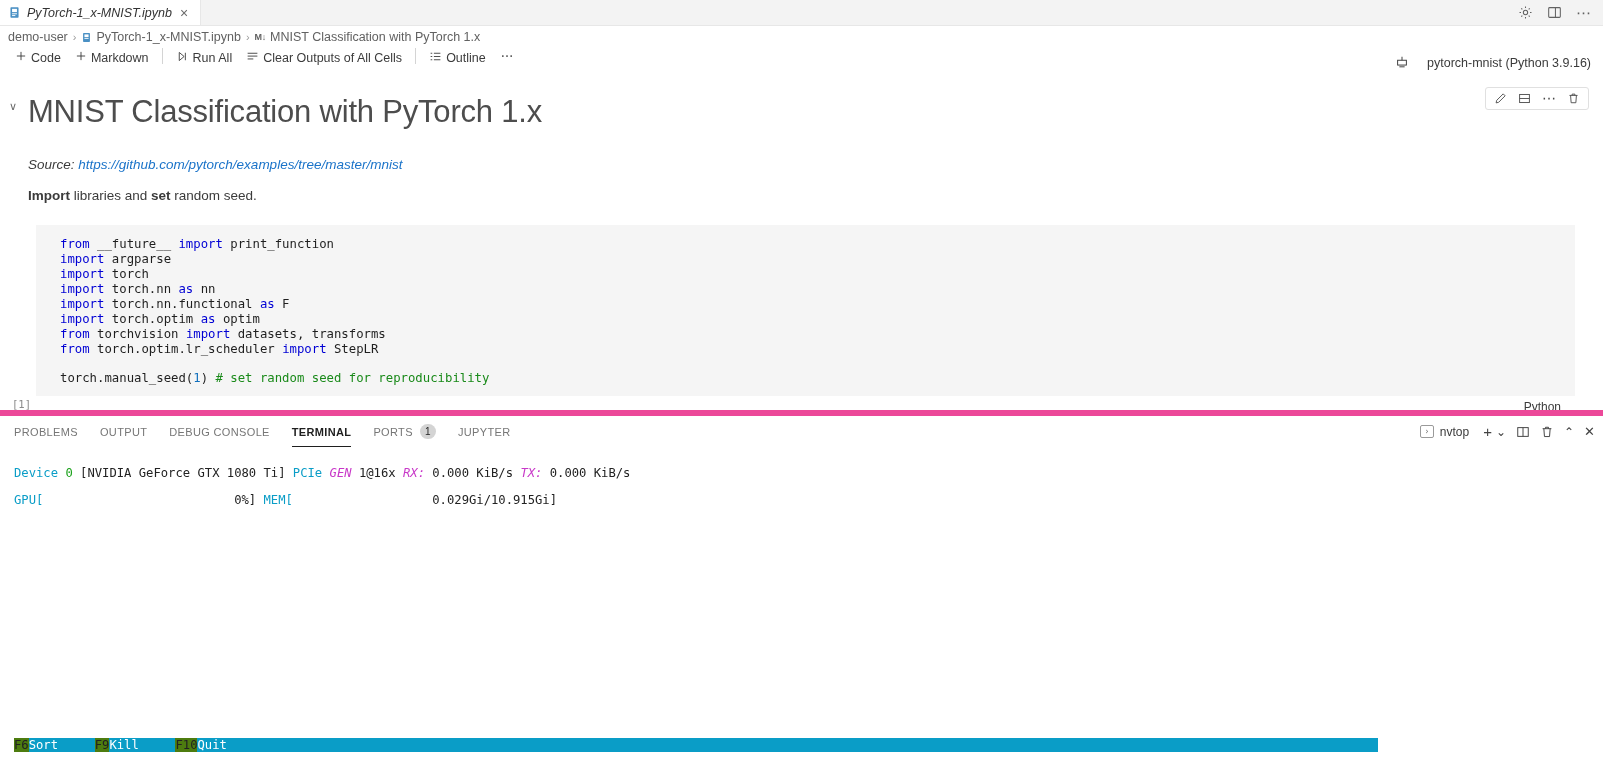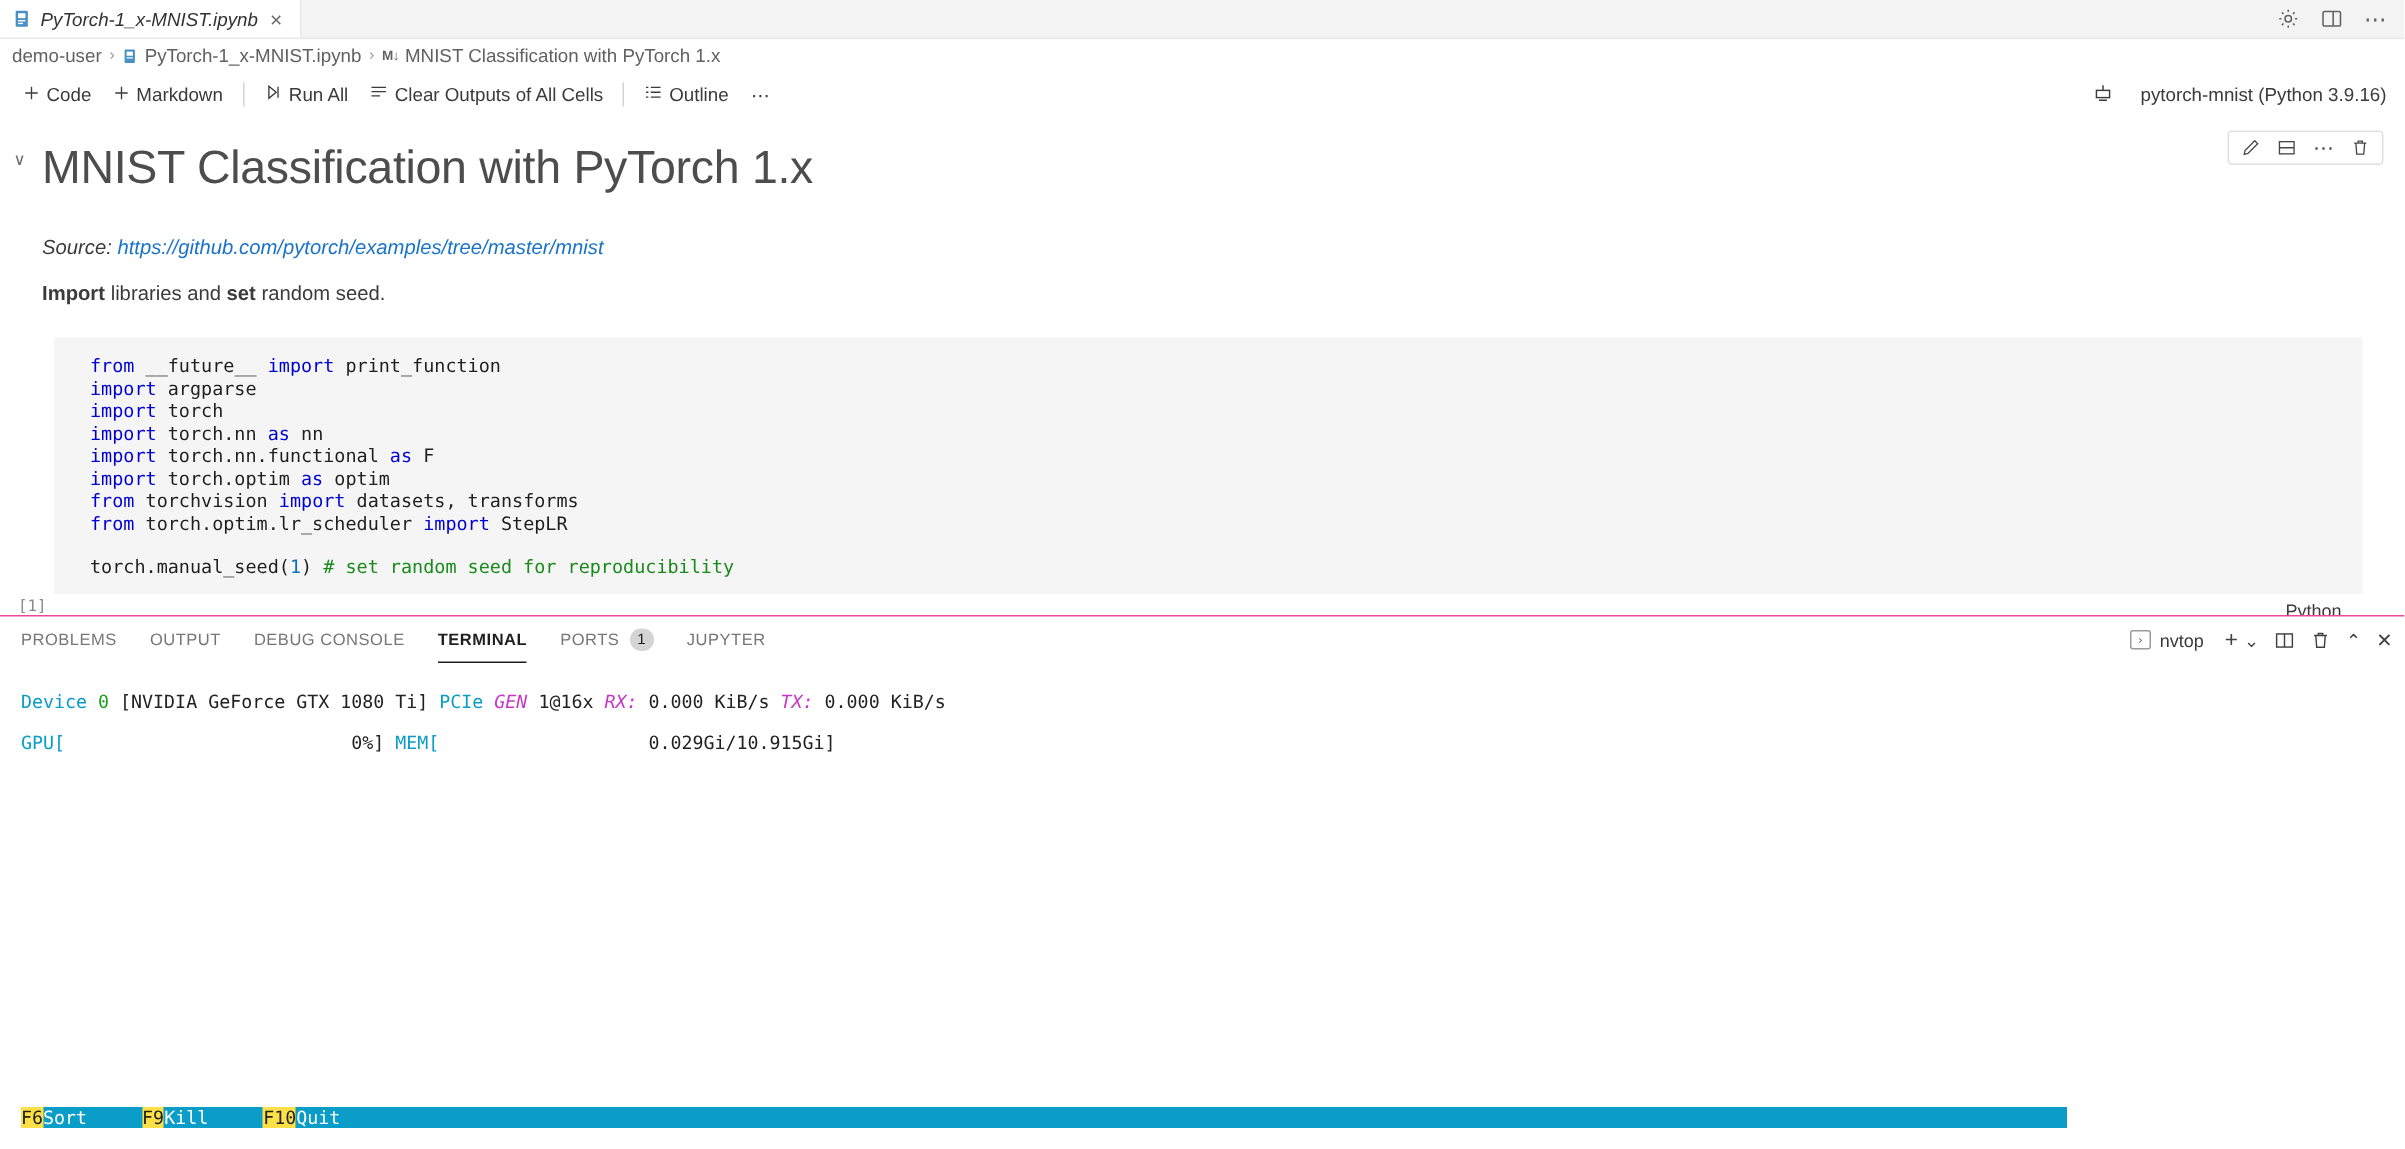--- a/index.html
+++ b/index.html
@@ -54,21 +54,21 @@
   .crumb { display: flex; align-items: center; gap: 4px; white-space: nowrap; }
   .crumb-sep { color: #9a9a9a; font-size: 11px; }
   .md-badge {
     font-size: 9px; font-weight: bold; color: #616161;
     letter-spacing: -0.3px;
   }
 
   
   .nbtoolbar {
     height: 30px;
-    display: flex; align-items: center;
+    display: flex; align-items: flex-start;
     padding: 0 8px;
     font-size: 12.5px;
     color: #3b3b3b;
     background: #ffffff;
     position: relative;
   }
   .tb-item {
     display: flex; align-items: center; gap: 4px;
     padding: 2px 7px;
     cursor: pointer; white-space: nowrap;
@@ -132,21 +132,21 @@
     font-size: 10.5px; color: #8a8a8a;
     font-family: "DejaVu Sans Mono", monospace;
   }
   .lang-label {
     position: absolute; right: 14px; bottom: -18px;
     font-size: 12px; color: #3b3b3b;
   }
 
   
   .panel {
-    border-top: 1px solid #ec4899;
+    border-top: 6px solid #ec4899;
     background: #ffffff;
     height: 356px;
     position: relative;
   }
   .panel-tabs {
     height: 31px;
     display: flex; align-items: center;
     padding: 0 14px;
     gap: 22px;
     position: relative;
@@ -243,21 +243,21 @@
 
   .fkeys {
     position: absolute; left: 14px; bottom: 14px;
     width: 1364px; height: 14px; line-height: 14px;
     background: #0a9dc7;
     font-family: "DejaVu Sans Mono", monospace;
     font-size: 12.2px;
     white-space: pre;
     color: #ffffff;
   }
-  .fkeys .fk { background: #fde047; color: #222222; }
+  .fkeys .fk { background: #4d7c0f; color: #222222; }
 </style>
 </head>
 <body>
 
 <div class="tabbar">
   <div class="tab">
     <span class="nb-icon">
       <svg width="13" height="13" viewBox="0 0 16 16">
           <rect x="3" y="1.5" width="10" height="13" rx="1" fill="#4a90c4"></rect>
           <rect x="5" y="3.5" width="6" height="4" fill="#ffffff"></rect>

